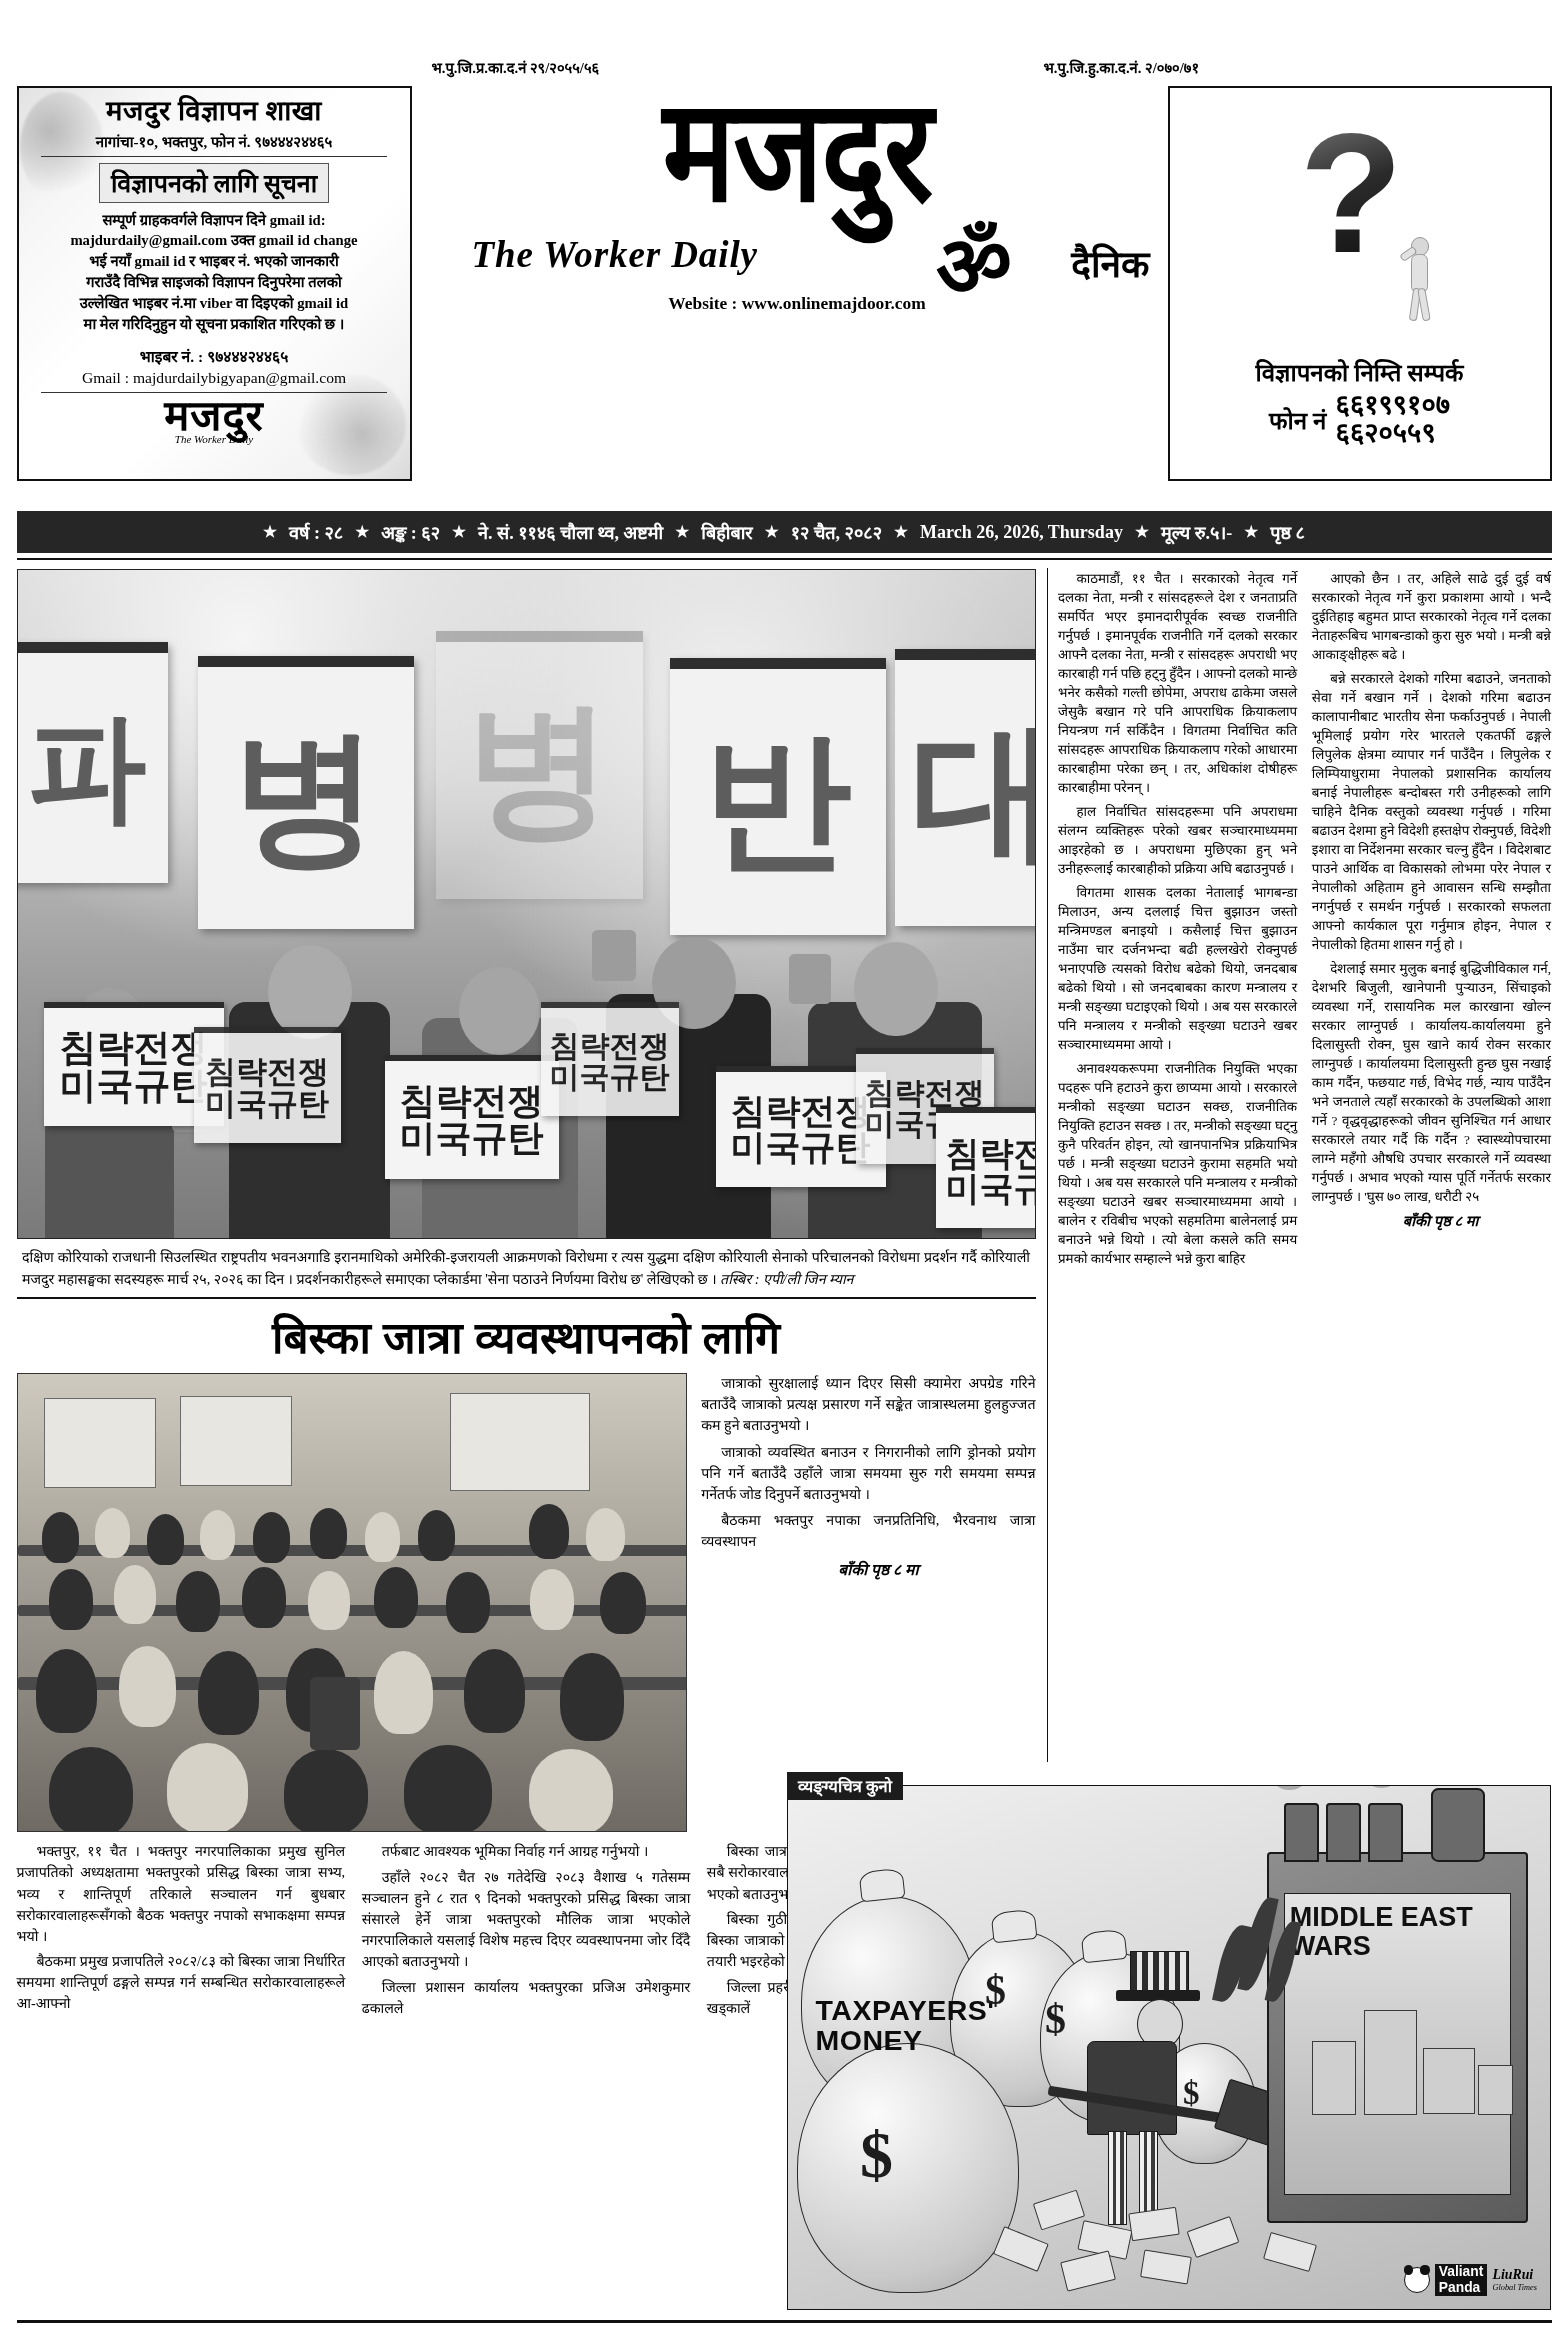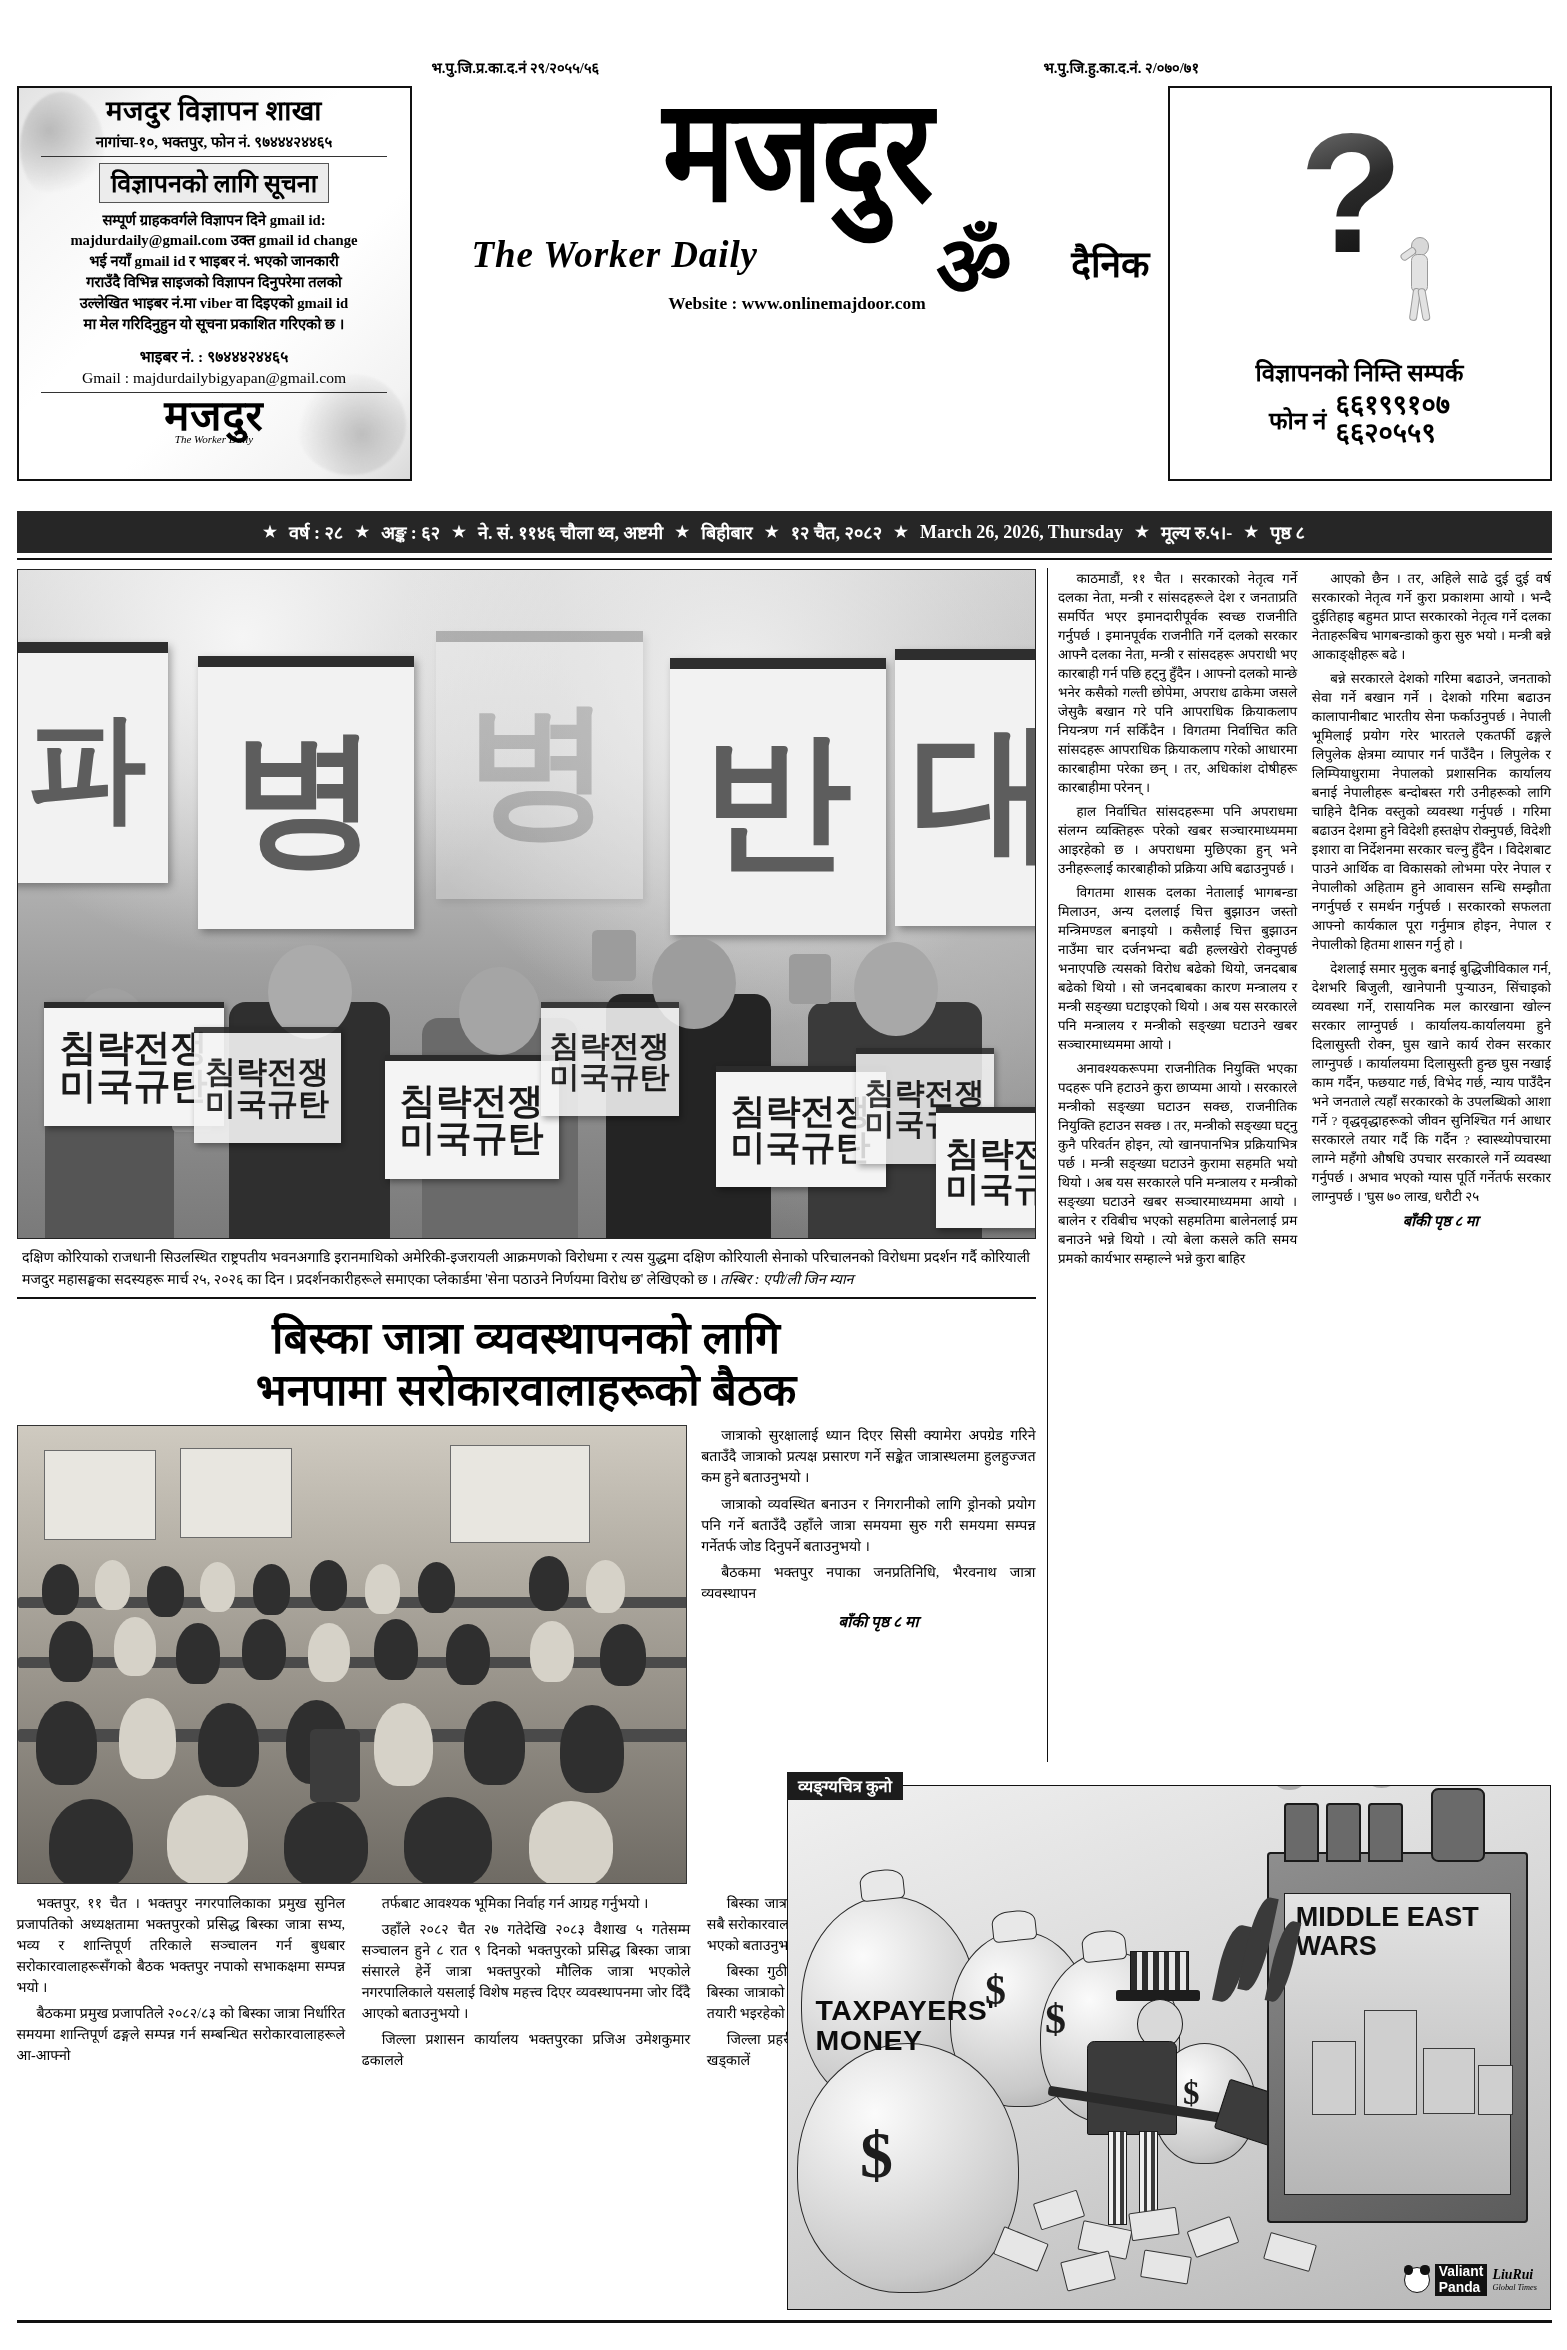--- a/index.html
+++ b/index.html
@@ -141,21 +141,21 @@
     border:1.8px solid #2a2a2a;border-radius:50% 50% 46% 46%;}
   .bagtop{position:absolute;width:42px;height:27.5px;background:#e8e8e8;border:1.8px solid #2a2a2a;
     border-radius:40% 40% 5.5px 5.5px;transform:rotate(-6deg);}
   .dollar{position:absolute;font-size:42px;font-weight:bold;color:#1d1d1d;font-family:"Liberation Serif",serif;}
   .bagtext{position:absolute;font-size:28.5px;font-weight:bold;color:#0c0c0c;line-height:1.06;
     font-family:"Liberation Sans",sans-serif;letter-spacing:0.5px;}
   .furnace{position:absolute;right:22px;top:66px;width:257px;height:367px;
     background:linear-gradient(160deg,#8e8e8e,#5c5c5c);border:2.8px solid #1a1a1a;border-radius:3.7px;}
   .furnace-panel{position:absolute;left:14.7px;top:39px;right:14.7px;bottom:26px;
     background:linear-gradient(180deg,#e3e3e3,#b6b6b6);border:1.8px solid #1e1e1e;}
-  .furnace-text{position:absolute;left:11px;top:9.2px;font-size:27px;font-weight:bold;color:#111;
+  .furnace-text{position:absolute;left:5px;top:9.2px;font-size:27px;font-weight:bold;color:#111;
     font-family:"Liberation Sans",sans-serif;line-height:1.06;}
   .chimney{position:absolute;top:-51px;width:31px;height:55px;background:#6a6a6a;border:2.8px solid #1a1a1a;border-radius:3.7px 3.7px 0 0;}
   .smoke{position:absolute;border-radius:50%;background:#9a9a9a;opacity:.75;}
   .flame{position:absolute;background:#3a3a3a;border-radius:60% 0 60% 0;transform:rotate(12deg);}
   .ruin{position:absolute;background:#cfcfcf;border:1.8px solid #3a3a3a;}
   .sam-hat{position:absolute;width:57px;height:40px;background:repeating-linear-gradient(90deg,#2c2c2c 0 5.5px,#e8e8e8 5.5px 11px);
     border:1.8px solid #161616;}
   .sam-brim{position:absolute;width:84px;height:11px;background:#1d1d1d;border-radius:2.8px;}
   .sam-body{position:absolute;background:#3b3b3b;border:1.8px solid #151515;border-radius:7.3px 7.3px 1.8px 1.8px;}
   .sam-leg{position:absolute;background:repeating-linear-gradient(90deg,#f0f0f0 0 3.7px,#3b3b3b 3.7px 7.3px);
@@ -326,21 +326,20 @@
         </div>
     </div>
 
     <div class="caption">
       <span>दक्षिण कोरियाको राजधानी सिउलस्थित राष्ट्रपतीय भवनअगाडि इरानमाथिको अमेरिकी-इजरायली आक्रमणको विरोधमा र त्यस युद्धमा दक्षिण कोरियाली सेनाको परिचालनको विरोधमा प्रदर्शन गर्दै कोरियाली मजदुर महासङ्घका सदस्यहरू मार्च २५, २०२६ का दिन । प्रदर्शनकारीहरूले समाएका प्लेकार्डमा 'सेना पठाउने निर्णयमा विरोध छ' लेखिएको छ । </span><i>तस्बिर : एपी/ली जिन म्यान</i>
     </div>
     <div class="rule-med"></div>
 
     <div class="hl2">
       <div>बिस्का जात्रा व्यवस्थापनको लागि</div>
-      <div>भनपामा सरोकारवालाहरूको बैठक</div>
     </div>
 
     <div class="mid-grid">
       <div class="meeting-photo">
         <div class="mp-wall"></div>
         <div class="mp-win" style="left:26px;top:24px;width:110px;height:88px;"></div>
         <div class="mp-win" style="left:162px;top:22px;width:110px;height:88px;"></div>
         <div class="mp-win" style="left:432px;top:18.4px;width:138px;height:96px;"></div>
         <div class="chairrow" style="left:0;top:171px;width:670px;height:11px;"></div>
         <div class="chairrow" style="left:0;top:231px;width:670px;height:11px;"></div>

